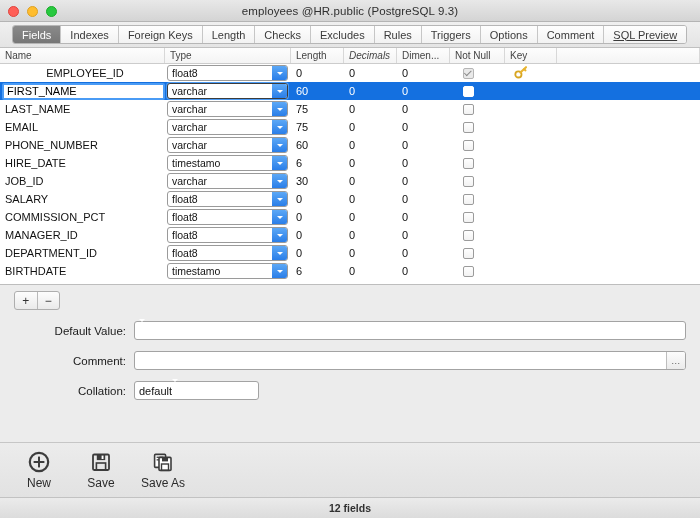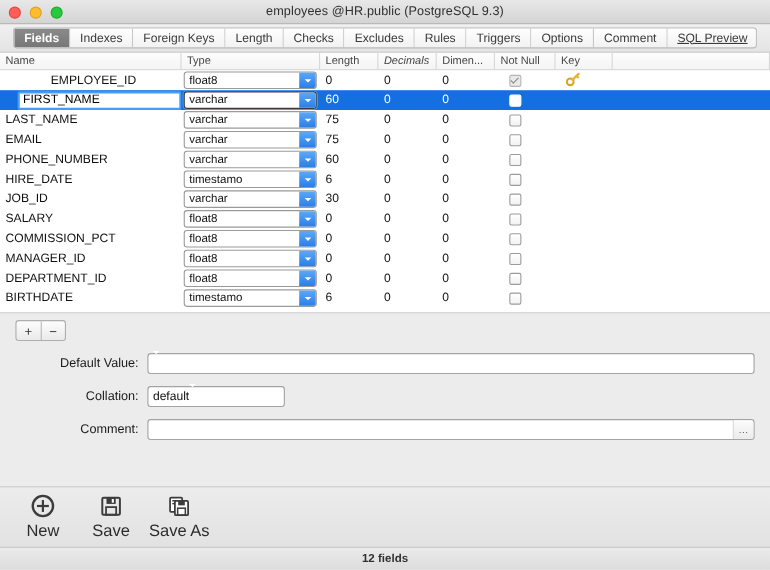--- a/index.html
+++ b/index.html
@@ -84,21 +84,21 @@
     background: linear-gradient(to bottom, #fefefe 0%, #f2f2f2 100%);
     border-right: 1px solid #c6c6c6;
     height: 100%;
     white-space: nowrap;
     cursor: default;
   }
   .tab:last-child { border-right: none; text-decoration: underline; }
   .tab.active {
     background: linear-gradient(to bottom, #8a8a8a 0%, #777777 100%);
     color: #ffffff;
-    font-weight: bold;
+    font-weight: normal;
   }
 
   
   .gridwrap {
     flex: 0 0 237px;
     background: #ffffff;
     border-bottom: 1px solid #bdbdbd;
     position: relative;
     overflow: hidden;
   }
@@ -141,21 +141,21 @@
     width: 163px;
     height: 17px;
     background: #fff;
     border: 2px solid #4a9bf5;
     border-radius: 2px;
     display: flex;
     align-items: center;
     padding-left: 3px;
     font-size: 11px;
     color: #000;
-    margin-left: 16px;
+    margin-left: 2px;
   }
 
   
   .combo {
     position: relative;
     width: 121px;
     height: 16px;
     background: #fff;
     border: 1px solid #9a9a9a;
     border-radius: 3px;
@@ -286,21 +286,21 @@
     gap: 4px;
   }
   .tbtn {
     width: 58px;
     display: flex;
     flex-direction: column;
     align-items: center;
     gap: 3px;
     cursor: default;
   }
-  .tbtn .lab { font-size: 15px; color: #2b2b2b; }
+  .tbtn .lab { font-size: 12px; color: #2b2b2b; }
   .tbtn svg { display: block; }
 
   
   .statusbar {
     flex: 0 0 21px;
     background: linear-gradient(to bottom, #ebebeb 0%, #dcdcdc 100%);
     border-top: 1px solid #c2c2c2;
     display: flex;
     align-items: center;
     justify-content: center;
@@ -717,32 +717,32 @@
 
     <div class="formrow">
       <div class="flabel">Default Value:</div>
       <div class="finput grow1">
         <span></span>
         <span class="arrowbtn"><span class="chev"></span></span>
       </div>
     </div>
 
     <div class="formrow">
+      <div class="flabel">Comment:</div>
+      <div class="finput grow1">
+        <span></span>
+        <span class="dotsbtn">...</span>
+      </div>
+    </div>
+
+    <div class="formrow">
       <div class="flabel">Collation:</div>
       <div class="finput collation">
         <span>default</span>
         <span class="arrowbtn"><span class="chev"></span></span>
-      </div>
-    </div>
-
-    <div class="formrow">
-      <div class="flabel">Comment:</div>
-      <div class="finput grow1">
-        <span></span>
-        <span class="dotsbtn">...</span>
       </div>
     </div>
 
   </div>
 
   <div class="toolbar">
 
     <div class="tbtn">
       <span>
         <svg width="22" height="22" viewBox="0 0 22 22">

